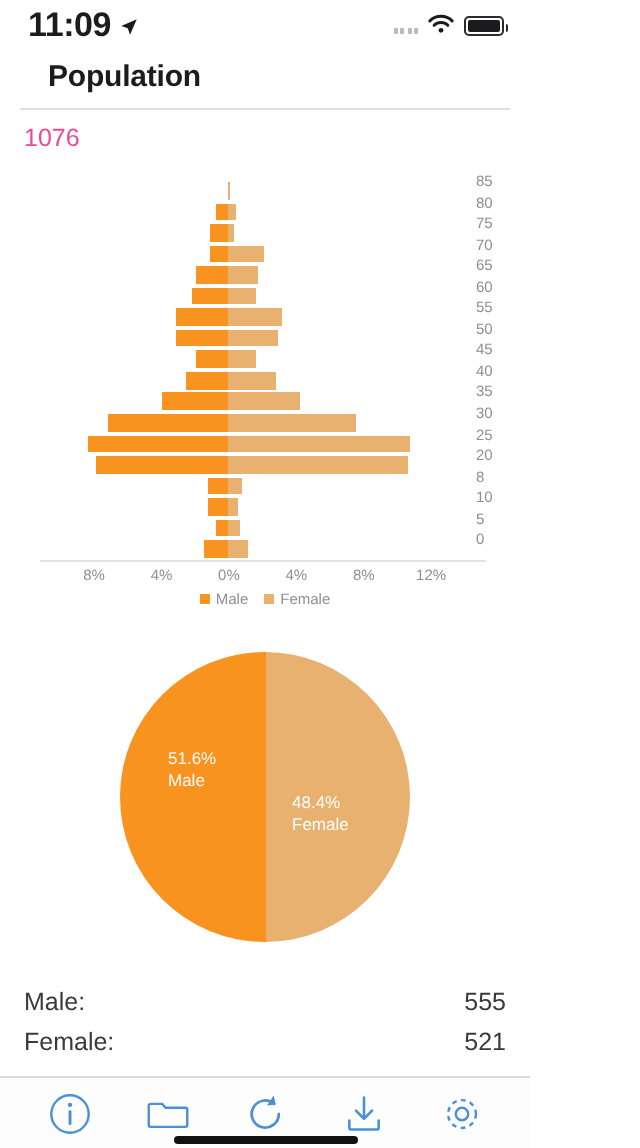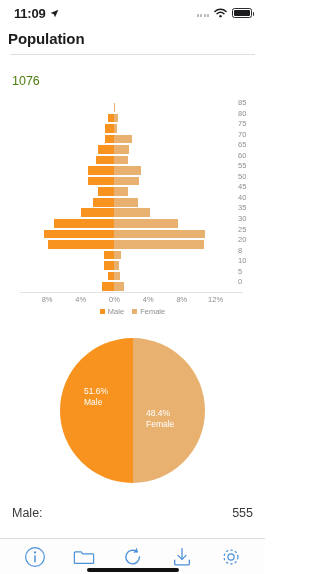--- a/index.html
+++ b/index.html
@@ -10,44 +10,44 @@
     color:#1c1c1e;
     overflow:hidden;
     position:relative;
   }
 
   
   .statusbar{
     height:26px; display:flex; align-items:center;
     justify-content:space-between; padding:0 13px 0 14px;
   }
-  .sb-time{ font-size:13px; font-weight:bold; letter-spacing:-.2px; display:flex; align-items:center; gap:4px;}
+  .sb-time{ font-size:17px; font-weight:bold; letter-spacing:-.2px; display:flex; align-items:center; gap:4px;}
   .sb-loc{ display:inline-block; }
   .sb-right{ display:flex; align-items:center; gap:5px; }
   .sb-dots{ display:flex; gap:1.5px; align-items:flex-end; height:8px;}
   .sb-dots i{ width:2px; background:#b9b9be; display:block; border-radius:.5px;}
   .sb-dots i:nth-child(1){height:3px}
   .sb-dots i:nth-child(2){height:3px}
   .sb-dots i:nth-child(3){height:3px}
   .sb-dots i:nth-child(4){height:3px}
   .batt{ width:20px;height:10px;border:1px solid #2b2b2e;border-radius:2.5px;position:relative;padding:1px;}
   .batt::after{content:"";position:absolute;right:-3px;top:3px;width:1.5px;height:4px;background:#2b2b2e;border-radius:0 1px 1px 0;}
   .batt i{display:block;height:100%;width:100%;background:#1c1c1e;border-radius:1px;}
 
   
   .page-title{
-    font-size:15px; font-weight:bold; padding:4px 12px 7px 8px; letter-spacing:-.1px;
+    font-size:15px; font-weight:bold; padding:4px 12px 7px 24px; letter-spacing:-.1px;
   }
   .hr{ height:1px; background:#dfdfe2; margin:0 10px; }
 
   .total-row{
     display:flex; justify-content:space-between; align-items:baseline;
     padding:7px 12px 8px 12px; font-size:12.5px; color:#3a3a3c;
   }
-  .total-row .val{ color:#4d7c0f;margin-top:12px; }
+  .total-row .val{ color:#ec4899; }
 
   
   .pyramid-wrap{ position:relative; height:222px; width:265px; }
   .pyr-plot{ position:absolute; left:26px; top:6px; width:198px; height:190px; }
   .pyr-row{ position:relative; height:10.55px; }
   .bar{ position:absolute; top:1px; height:8.6px; }
   .bar.male{ background:#f89320; right:50%; }
   .bar.female{ background:#e8b170; left:50%; }
   .pyr-axisline{
     position:absolute; left:20px; right:22px; top:196px; height:1px; background:#e2e2e5;
@@ -269,20 +269,24 @@
       <div>Female</div>
     </div>
   </div>
 </div>
 
 <div class="stats">
   <div class="stat-row">
     <span>Male:</span>
     <span>555</span>
   </div>
+  <div class="stat-row">
+    <span>Female:</span>
+    <span>521</span>
+  </div>
 </div>
 
 <div class="tabbar">
   <div class="tb">
     <svg width="22" height="22" viewBox="0 0 24 24">
         <circle cx="12" cy="12" r="10.2" stroke="#4a90d9" stroke-width="1.3" fill="none"></circle>
         <circle cx="12" cy="7" r="1.2" fill="#4a90d9"></circle>
         <rect x="11.2" y="10" width="1.6" height="8" rx=".7" fill="#4a90d9"></rect>
       </svg>
   </div>

